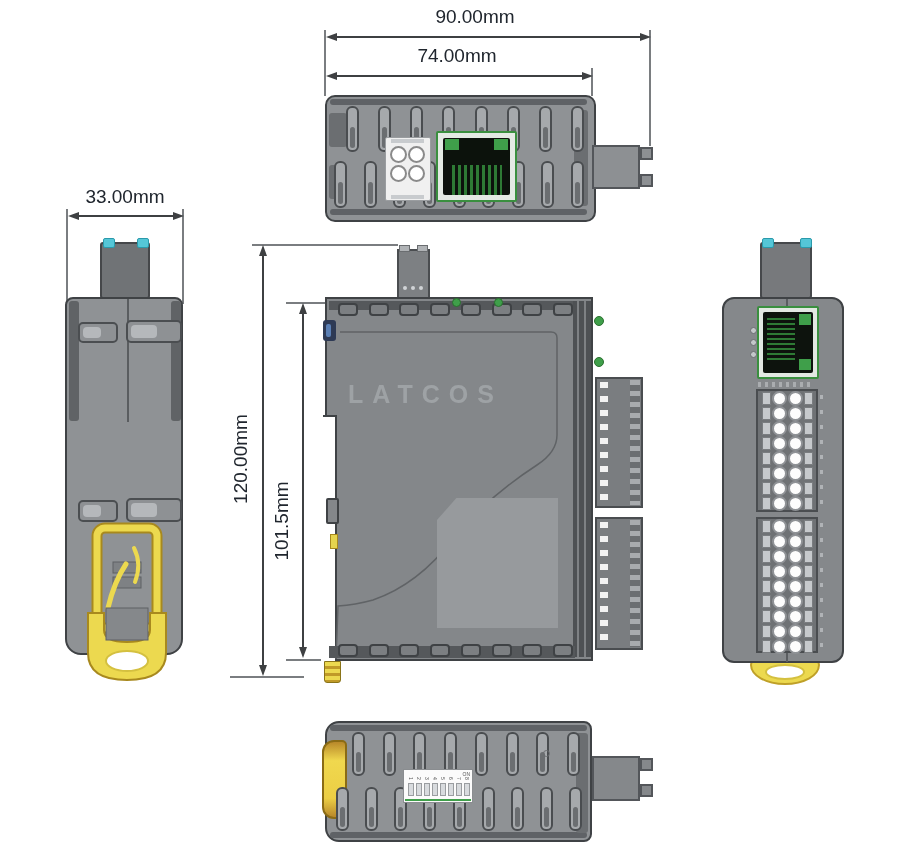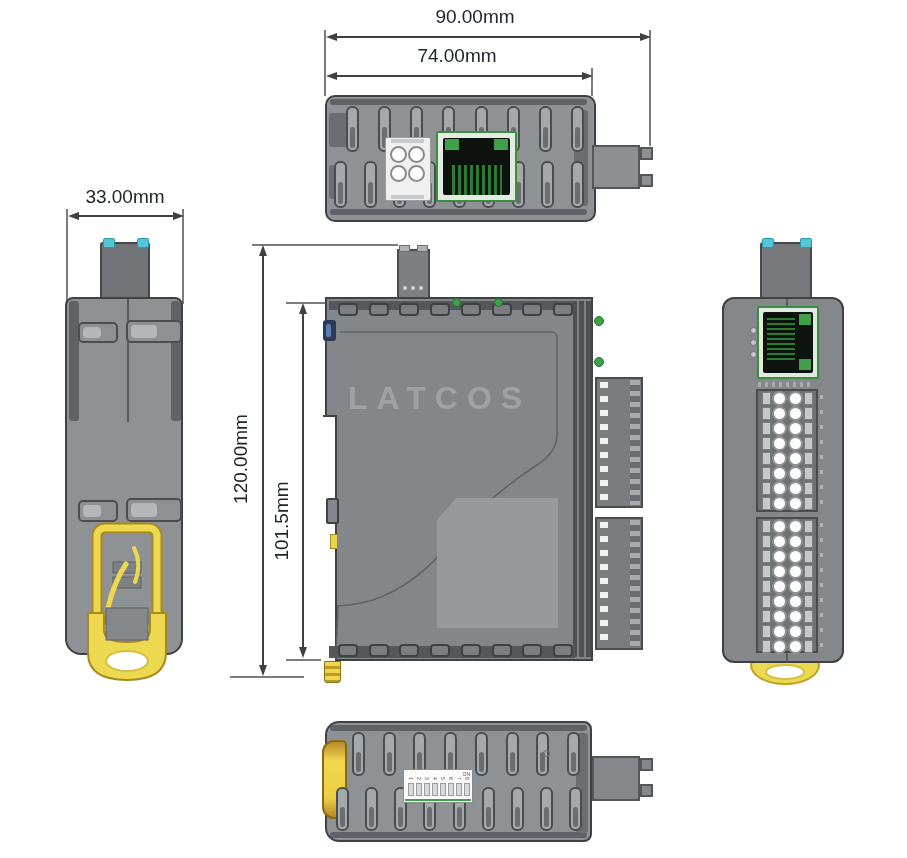--- a/index.html
+++ b/index.html
@@ -28,21 +28,21 @@
   .cyanclip{position:absolute;background:var(--accent-cyan,#55c6d7);border:1px solid #2a9aab;border-radius:2px;}
   .greendot{position:absolute;background:var(--rj45-green,#3f9f4a);border:1px solid #2a6f2f;border-radius:50%;}
   .bumprow{position:absolute;display:flex;justify-content:space-between;}
   .bump{width:20px;height:13px;background:#7c7f82;border:2px solid #3f4245;border-radius:4px;box-sizing:border-box;}
   .trow{display:flex;justify-content:center;align-items:center;gap:1px;}
   .clamp{width:7px;height:11px;background:#c6c9cc;border:1px solid #7a7d80;border-radius:1px;}
   .tcircle{width:11px;height:11px;background:#fdfdfd;border:2px solid #8f9296;border-radius:50%;}
   .dipcol{display:flex;flex-direction:column;align-items:center;width:7px;}
   .dipnum{font-size:5px;color:#555;transform:rotate(90deg);height:9px;line-height:9px;}
   .dipslot{width:4px;height:11px;background:#d8dbde;border:1px solid #9a9da0;}
-  .logo{position:absolute;font-weight:bold;color:#9ea2a5;letter-spacing:9px;font-size:32px;}
+  .logo{position:absolute;font-weight:bold;color:#9ea2a5;letter-spacing:9px;font-size:25px;}
 </style>
 </head>
 <body>
 
 <div id="canvas">
 
   <div>
 
     <div>
       <div class="dimlabel" style="left:405px;top:6px;width:140px;">90.00mm</div>

